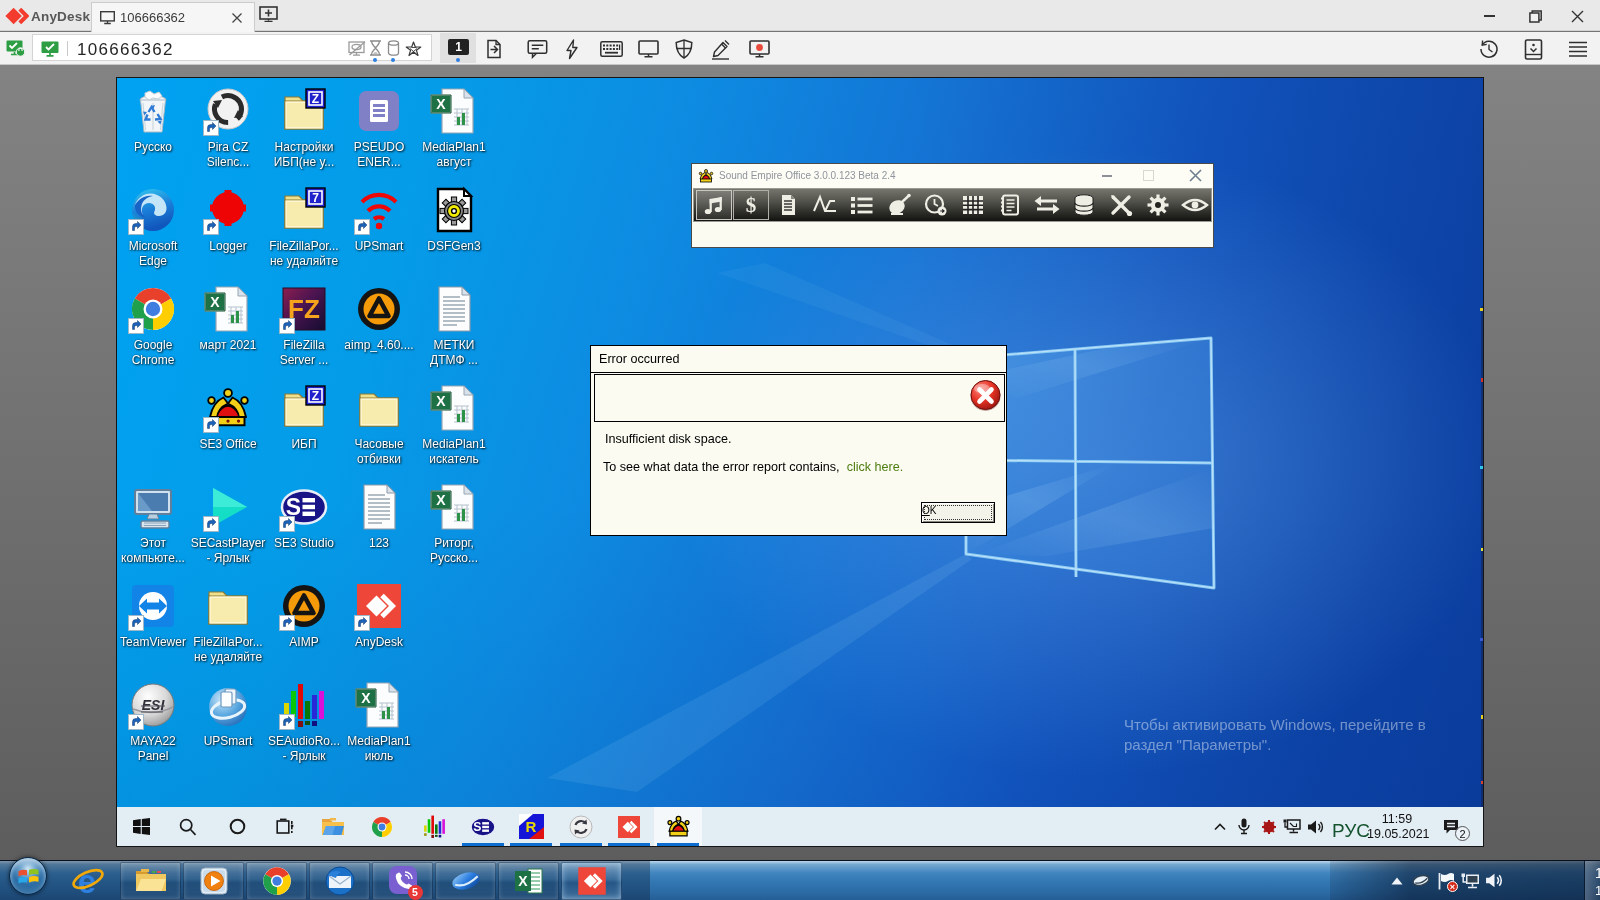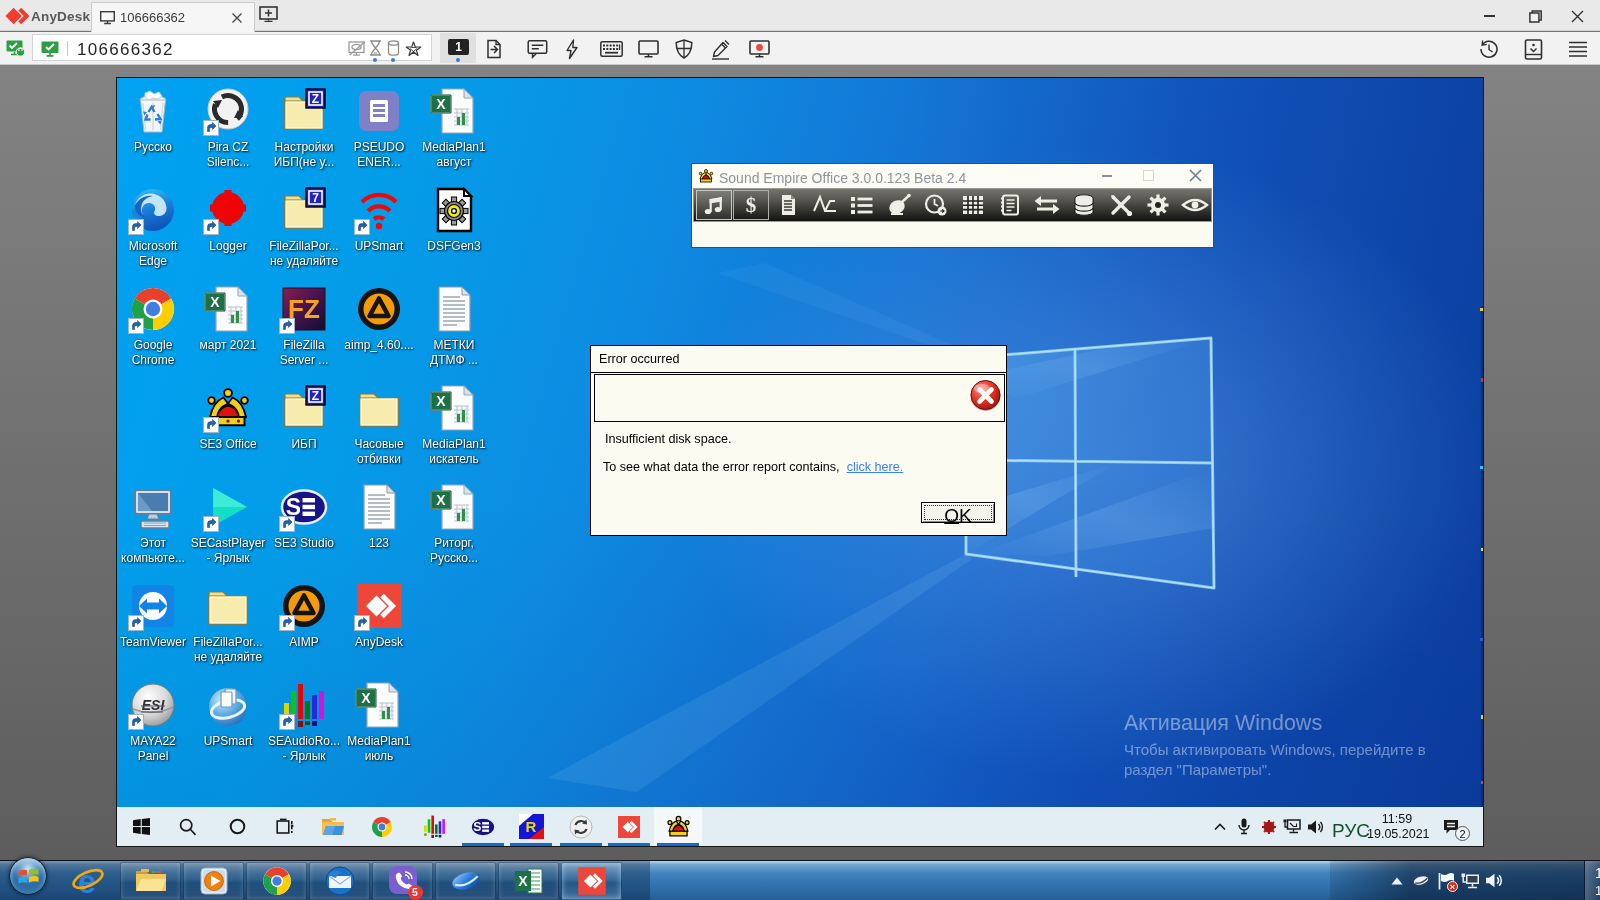--- a/index.html
+++ b/index.html
@@ -61,39 +61,39 @@
 #htb-right { position:absolute; left:1330px; top:0; width:270px; height:40px;
   background:linear-gradient(90deg, rgba(6,18,40,0.15), rgba(6,18,40,0.55) 30%, rgba(6,18,40,0.6) 100%); }
 .hbtn { position:absolute; top:1px; width:61px; height:38px; border-radius:2px;
   background:linear-gradient(rgba(255,255,255,0.18), rgba(255,255,255,0.05) 45%, rgba(0,0,0,0.08) 55%, rgba(255,255,255,0.05));
   border:1px solid rgba(15,35,60,0.38); box-shadow:inset 0 0 5px rgba(255,255,255,0.22);
   display:flex; align-items:center; justify-content:center; }
 
 
 #seo { left:574px; top:85px; width:523px; height:85px; background:#fbfbf2; border:1px solid #4a4a4a; }
 #seo-title { position:absolute; left:0; top:0; width:100%; height:24px; background:#fdfdf6; }
-#seo-title .t { position:absolute; left:27px; top:5.5px; font-size:14px; color:#8f949c; }
+#seo-title .t { position:absolute; left:27px; top:5.5px; font-size:10px; color:#8f949c; }
 #seo-toolbar { position:absolute; left:1px; top:24px; width:519px; height:34px;
   background:linear-gradient(#75756d, #51514b 40%, #2b2b27 75%, #121210); border:1px solid #9a9a94; }
 .seo-btn { position:absolute; top:1px; width:33px; height:30px; display:flex; align-items:center; justify-content:center; }
 #seo-black { position:absolute; left:1px; top:59px; width:519px; height:24px; background:#060606; border:1px solid #8a8a84; border-top:none; }
 #seo-black .t { position:absolute; left:6px; top:3px; font-size:16.5px; font-weight:bold; color:#fff; letter-spacing:0.3px; }
 
 
 #errdlg { left:473px; top:267px; width:417px; height:191px; background:#fbfbf2; border:1px solid #000; font-size:12.6px; color:#000; }
 #err-cap { position:absolute; left:8px; top:6px; }
 #err-capline { position:absolute; left:0; top:26px; width:100%; height:1px; background:#000; }
 #err-box { position:absolute; left:3px; top:28px; width:411px; height:48px; border:1px solid #000; }
 #err-box .bt { position:absolute; left:10px; top:7px; width:380px; font-weight:bold; line-height:15.5px; font-size:12.3px; letter-spacing:-0.15px; }
 #err-l1 { position:absolute; left:14px; top:86px; }
 #err-l2 { position:absolute; left:12px; top:114px; }
 #ok-btn { position:absolute; left:330px; top:156px; width:74px; height:21px; background:#f3f3ea;
   border:1px solid #000; box-shadow:inset 1px 1px 0 #ffffff, inset -1px -1px 0 #888880; }
 #ok-btn .foc { position:absolute; left:2px; top:2px; right:2px; bottom:2px; border:1px dotted #333; }
-#ok-btn .t { position:absolute; width:100%; text-align:center; top:2px; font-size:19px; }
+#ok-btn .t { position:absolute; width:100%; top:2px; font-size:10px; }
 
 svg { display:block; }
 </style>
 </head>
 <body>
 
 <div class="abs" id="titlebar">
     <div style="position:absolute;left:4px;top:6px">
       <svg width="25" height="20" viewBox="0 0 25 20">
 <polygon points="9.6,1.8 17.8,10 9.6,18.2 1.4,10" fill="#f33b2e"></polygon>
@@ -317,21 +317,20 @@
 </svg>
     <div class="abs" style="left:1364px;top:228px;width:2px;height:540px;background:rgba(18,32,88,0.55)"></div>
 <div class="abs" style="left:1363px;top:230px;width:3px;height:3px;background:#e8d020"></div>
 <div class="abs" style="left:1364px;top:300px;width:2px;height:4px;background:#d83020"></div>
 <div class="abs" style="left:1363px;top:388px;width:3px;height:3px;background:#30c8e8"></div>
 <div class="abs" style="left:1364px;top:470px;width:2px;height:3px;background:#e8e030"></div>
 <div class="abs" style="left:1363px;top:560px;width:3px;height:3px;background:#3858d8"></div>
 <div class="abs" style="left:1364px;top:637px;width:3px;height:4px;background:#e8d020"></div>
 <div class="abs" style="left:1364px;top:703px;width:2px;height:3px;background:#d84030"></div>
   <div class="abs" id="watermark">
-    <div class="wm1">Активация Windows</div>
     <div class="wm2">Чтобы активировать Windows, перейдите в<br>раздел "Параметры".</div>
   </div>
   <div class="abs" id="icons">
 <div class="dicon" style="left:-2px;top:9px">
         <div class="art">
           <svg width="48" height="48" viewBox="0 0 48 48" style="">
             <ellipse cx="24" cy="13" rx="13" ry="4.5" fill="#eef2f5" stroke="#9fb2bf" stroke-width="1"></ellipse>
 <path d="M11.5 13 L15 45 L33 45 L36.5 13 Z" fill="#f3f6f8" stroke="#a8bac6" stroke-width="1"></path>
 <path d="M14 16 L16.5 43 M24 16 L24 43 M34 16 L31.5 43" stroke="#ccd8e0" stroke-width="1.2" fill="none"></path>
 <path d="M16 6 l5 -2 4 3 5 -2 3 4 -4 3 -5 -1 -4 2 -4 -3 z" fill="#fafcfd" stroke="#c2cdd4" stroke-width="1"></path>
@@ -1030,21 +1029,21 @@
               </radialGradient>
             </defs>
 <circle cx="16.5" cy="17" r="15" fill="#5a0a08" opacity="0.35"></circle>
 <circle cx="16.5" cy="16" r="14.5" fill="url(#grx)" stroke="#6e0d0a" stroke-width="1"></circle>
 <ellipse cx="13" cy="9.5" rx="8" ry="4.5" fill="#fff" opacity="0.35"></ellipse>
 <path d="M10.5 10.5 L22.5 22.5 M22.5 10.5 L10.5 22.5" stroke="#fff" stroke-width="4.6" stroke-linecap="round"></path>
 </svg>
         </div>
     </div>
     <div id="err-l1">Insufficient disk space.</div>
-    <div id="err-l2">To see what data the error report contains,&nbsp; <a style="color:#3b82f6;text-decoration:underline;">click here.</a></div>
+    <div id="err-l2">To see what data the error report contains,&nbsp; <a style="color:#4d7c0f;">click here.</a></div>
     <div id="ok-btn">
         <div class="foc"></div>
         <div class="t"><u>O</u>K</div>
       </div>
   </div>
   <div class="abs" id="rtaskbar">
       <div style="position:absolute;left:537px;top:0;width:48px;height:39px;background:#f4f8fb"></div>
       <div class="rtb-ico" style="left:0px">
         <svg width="17" height="17" viewBox="0 0 17 17">
           <g fill="#111">

